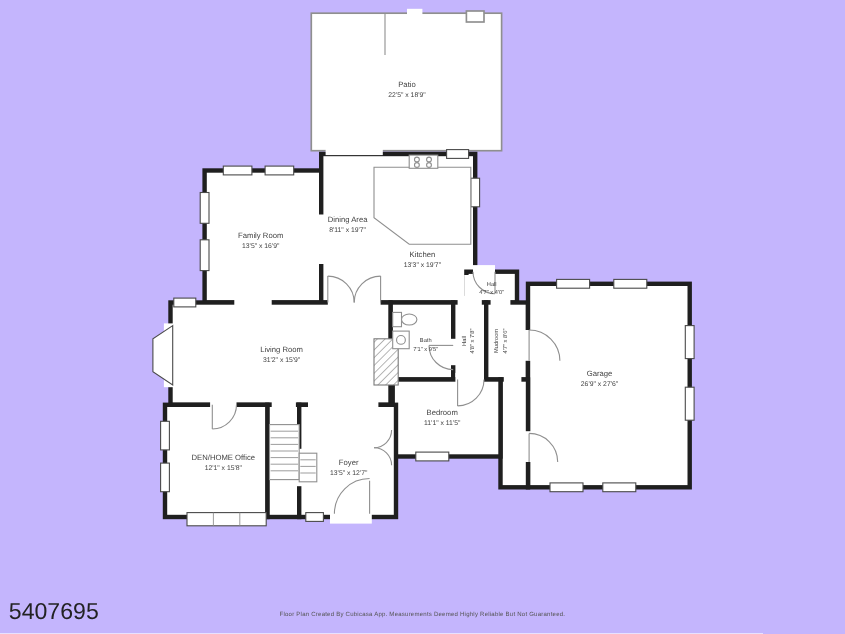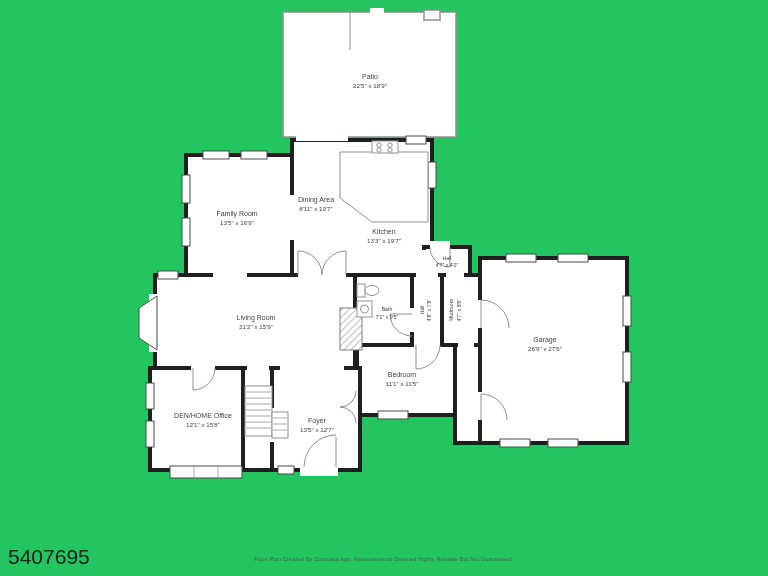--- a/index.html
+++ b/index.html
@@ -1,16 +1,16 @@
 <!DOCTYPE html>
 <html style="--wall: #1f1f1f; --line: #8f8f8f; --text: #3f3f3f; --background: #ffffff;"><head>
 <meta charset="utf-8">
 <style>
   html,body{margin:0;padding:0;background:#fff;}
-  .canvas{position:relative;width:768px;height:576px;background:#22c55e;overflow:hidden;
+  .canvas{position:relative;width:768px;height:576px;background:#c4b5fd;overflow:hidden;
           font-family:"Liberation Sans",sans-serif;}
   svg{position:absolute;left:0;top:0;}
   .wall{fill:#ffffff;stroke:var(--wall,#1f1f1f);stroke-width:4;}
   .patio{fill:#ffffff;stroke:var(--line,#8f8f8f);stroke-width:1.5;}
   .knock{fill:#ffffff;stroke:none;}
   .thin{fill:#ffffff;stroke:var(--line,#8f8f8f);stroke-width:1;}
   .arc{fill:none;stroke:var(--line,#8f8f8f);stroke-width:1;}
   .tread{stroke:var(--line,#8f8f8f);stroke-width:0.8;}
   .win{fill:#ffffff;stroke:#4a4a4a;stroke-width:1;}
   .lbl{fill:var(--text,#3f3f3f);font-size:7px;text-anchor:middle;

